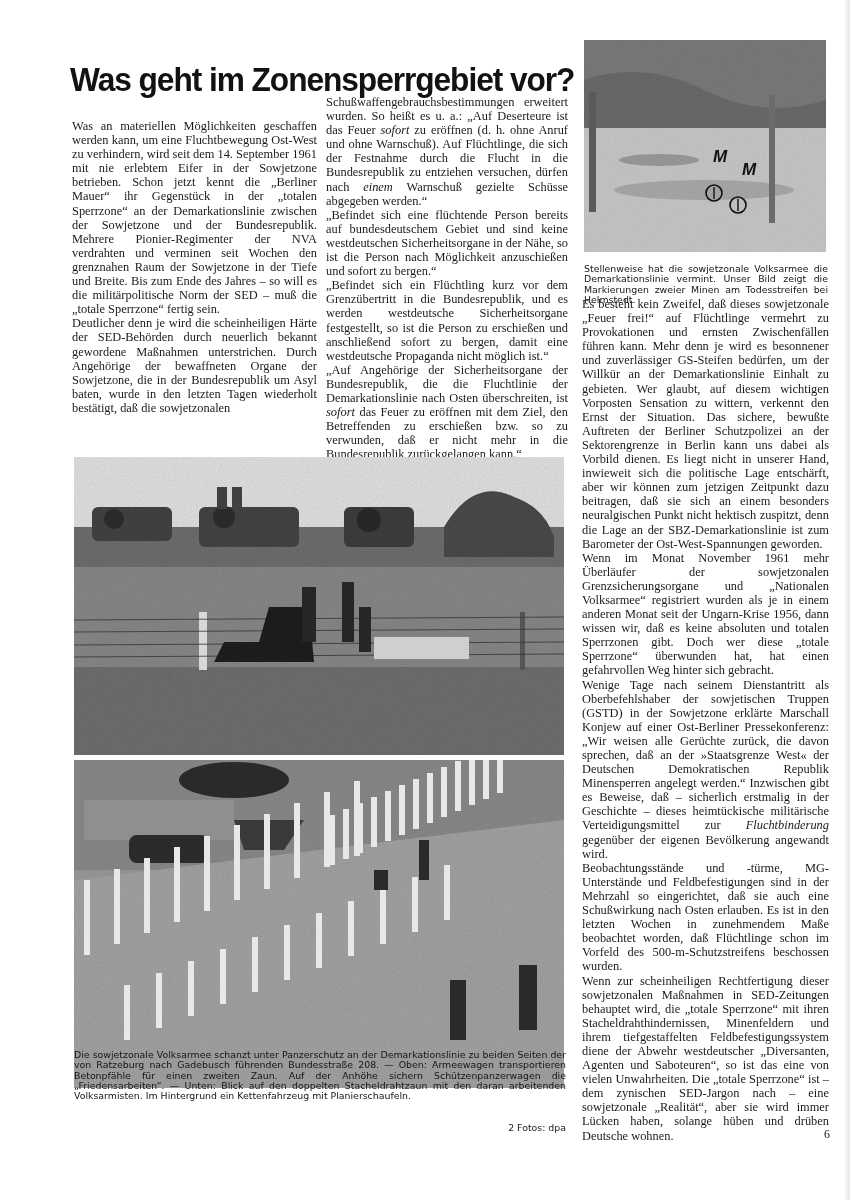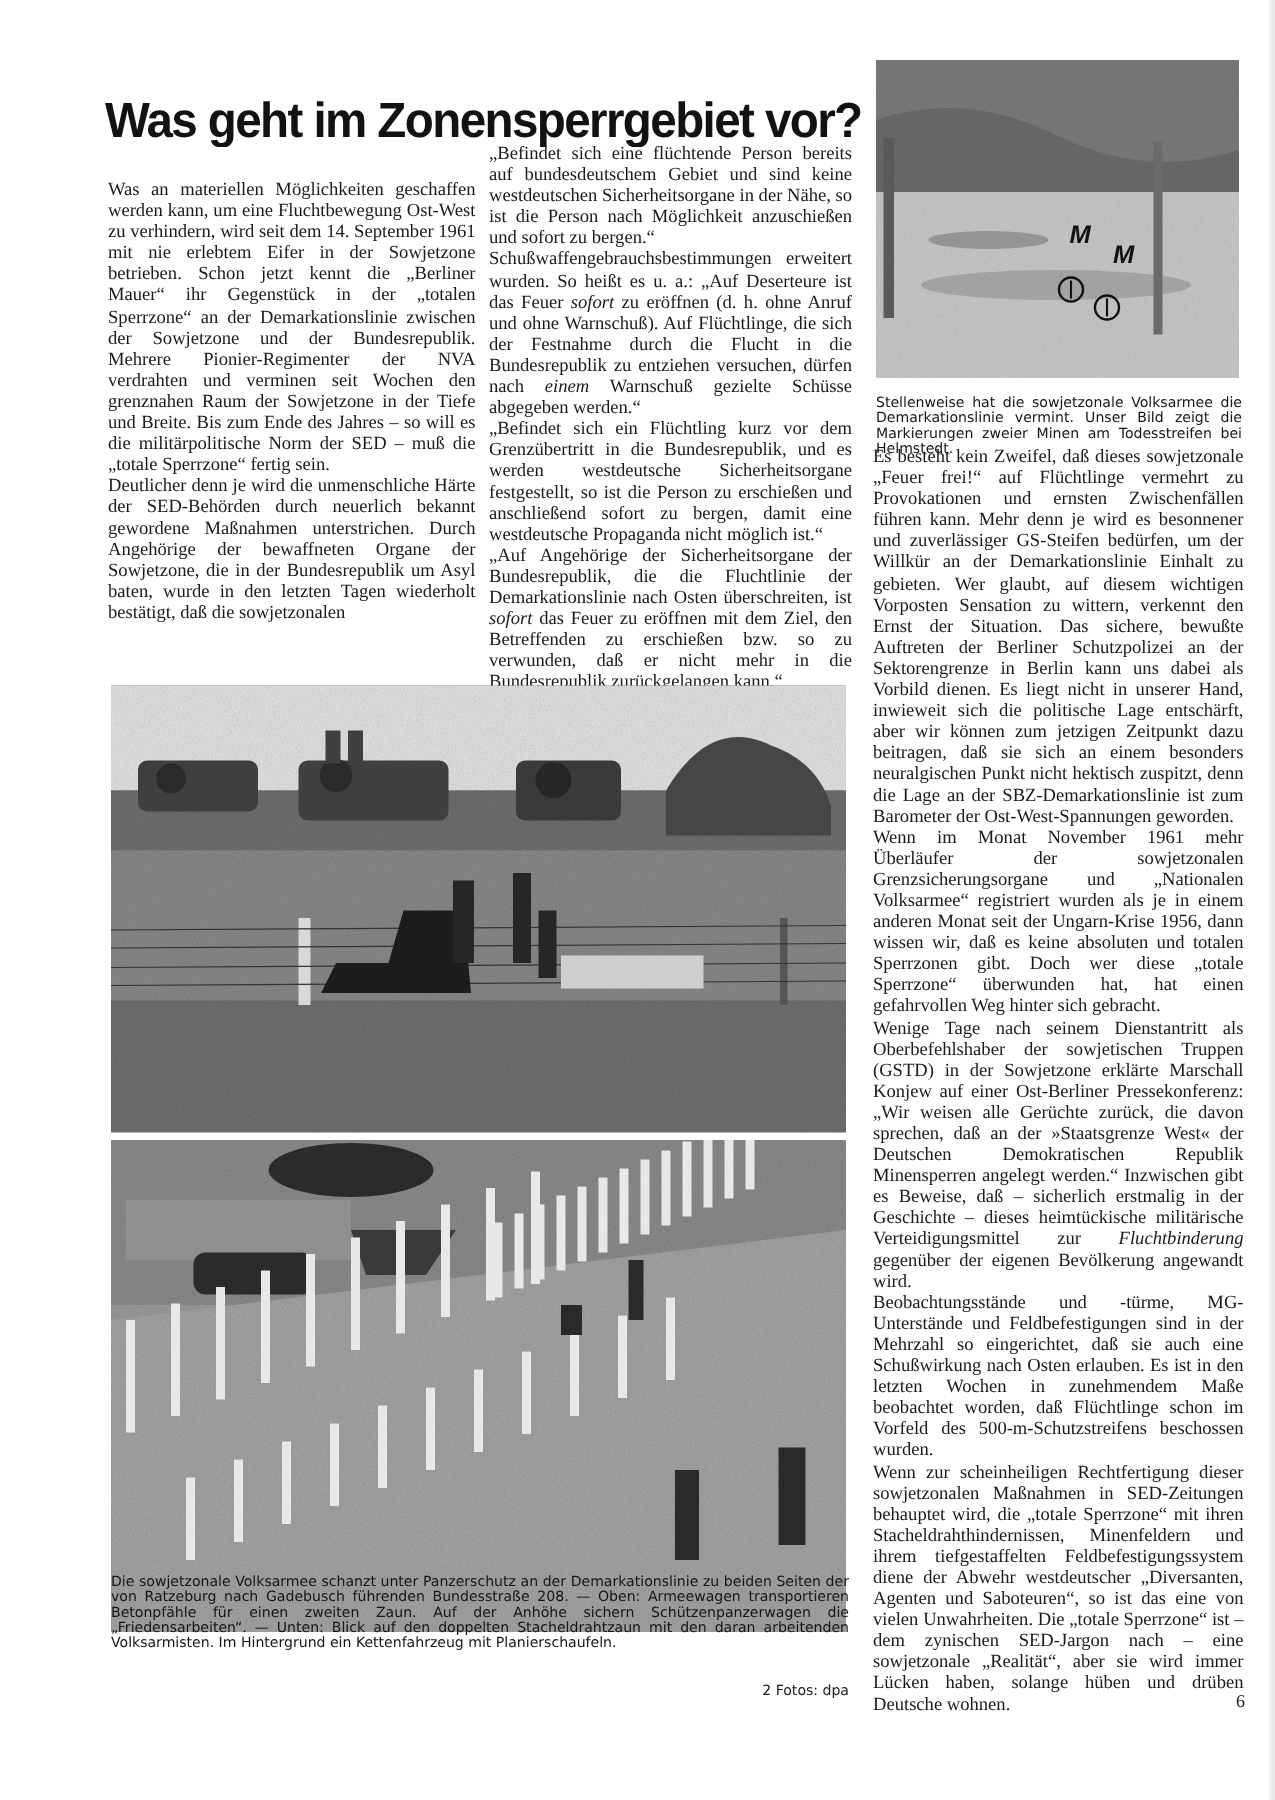--- a/index.html
+++ b/index.html
@@ -48,26 +48,26 @@
 </style>
 </head>
 <body>
 
 <div class="page-edge"></div>
 
 <h1 class="headline">Was geht im Zonensperrgebiet vor?</h1>
 
 <div class="col col1">
   <p>Was an materiellen Möglichkeiten geschaffen werden kann, um eine Fluchtbewegung Ost-West zu verhindern, wird seit dem 14. September 1961 mit nie erlebtem Eifer in der Sowjetzone betrieben. Schon jetzt kennt die „Berliner Mauer“ ihr Gegenstück in der „totalen Sperrzone“ an der Demarkationslinie zwischen der Sowjetzone und der Bundesrepublik. Mehrere Pionier-Regimenter der NVA verdrahten und verminen seit Wochen den grenznahen Raum der Sowjetzone in der Tiefe und Breite. Bis zum Ende des Jahres – so will es die militärpolitische Norm der SED – muß die „totale Sperrzone“ fertig sein.</p>
-  <p>Deutlicher denn je wird die unmenschliche Härte der SED-Behörden durch neuerlich bekannt gewordene Maßnahmen unterstrichen. Durch Angehörige der bewaffneten Organe der Sowjetzone, die in der Bundesrepublik um Asyl baten, wurde in den letzten Tagen wiederholt bestätigt, daß die sowjetzonalen</p>
+  <p>Deutlicher denn je wird die scheinheiligen Härte der SED-Behörden durch neuerlich bekannt gewordene Maßnahmen unterstrichen. Durch Angehörige der bewaffneten Organe der Sowjetzone, die in der Bundesrepublik um Asyl baten, wurde in den letzten Tagen wiederholt bestätigt, daß die sowjetzonalen</p>
 </div>
 
 <div class="col col2">
+  <p><span>Schußwaffengebrauchsbestimmungen erweitert wurden. So heißt es u. a.: „Auf Deserteure ist das Feuer </span><em>sofort</em><span> zu eröffnen (d. h. ohne Anruf und ohne Warnschuß). Auf Flüchtlinge, die sich der Festnahme durch die Flucht in die Bundesrepublik zu entziehen versuchen, dürfen nach </span><em>einem</em><span> Warnschuß gezielte Schüsse abgegeben werden.“</span></p>
   <p>„Befindet sich eine flüchtende Person bereits auf bundesdeutschem Gebiet und sind keine westdeutschen Sicherheitsorgane in der Nähe, so ist die Person nach Möglichkeit anzuschießen und sofort zu bergen.“</p>
-  <p><span>Schußwaffengebrauchsbestimmungen erweitert wurden. So heißt es u. a.: „Auf Deserteure ist das Feuer </span><em>sofort</em><span> zu eröffnen (d. h. ohne Anruf und ohne Warnschuß). Auf Flüchtlinge, die sich der Festnahme durch die Flucht in die Bundesrepublik zu entziehen versuchen, dürfen nach </span><em>einem</em><span> Warnschuß gezielte Schüsse abgegeben werden.“</span></p>
   <p>„Befindet sich ein Flüchtling kurz vor dem Grenzübertritt in die Bundesrepublik, und es werden westdeutsche Sicherheitsorgane festgestellt, so ist die Person zu erschießen und anschließend sofort zu bergen, damit eine westdeutsche Propaganda nicht möglich ist.“</p>
   <p><span>„Auf Angehörige der Sicherheitsorgane der Bundesrepublik, die die Fluchtlinie der Demarkationslinie nach Osten überschreiten, ist </span><em>sofort</em><span> das Feuer zu eröffnen mit dem Ziel, den Betreffenden zu erschießen bzw. so zu verwunden, daß er nicht mehr in die Bundesrepublik zurückgelangen kann.“</span></p>
 </div>
 
 <div class="photo photo-mines">
   <svg viewBox="0 0 242 212" preserveAspectRatio="none">
     <defs>
       <filter id="grain1">
           <feTurbulence type="fractalNoise" baseFrequency="0.9" numOctaves="2" result="n"></feTurbulence>
           <feColorMatrix type="saturate" values="0"></feColorMatrix>

